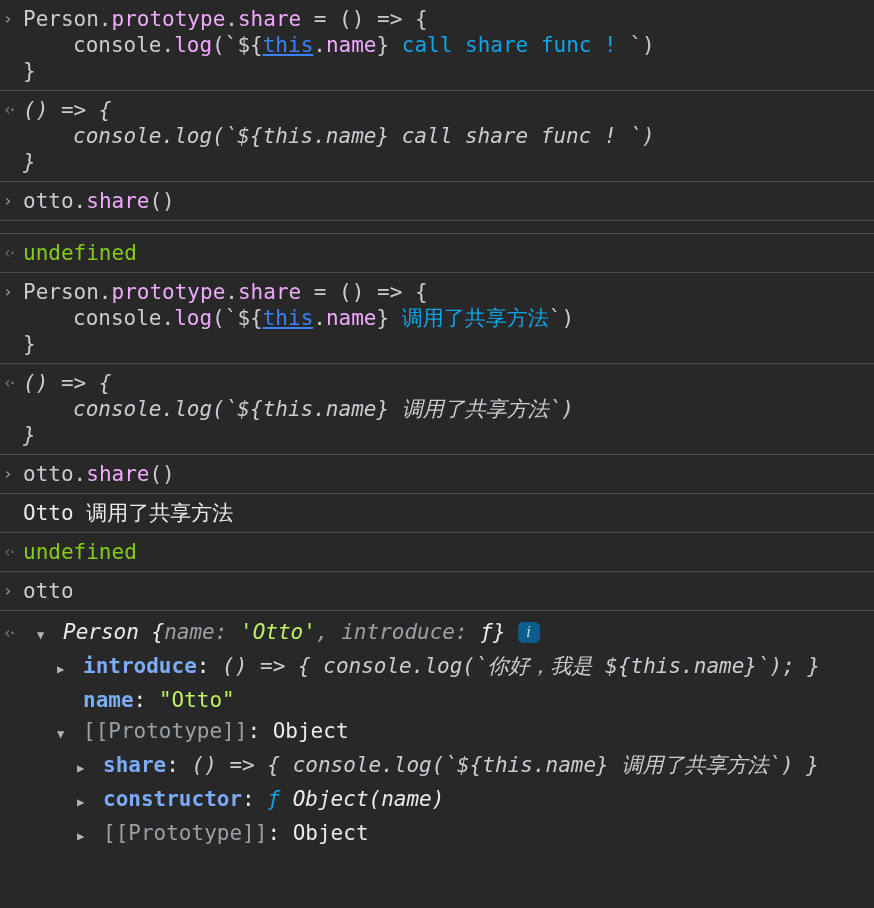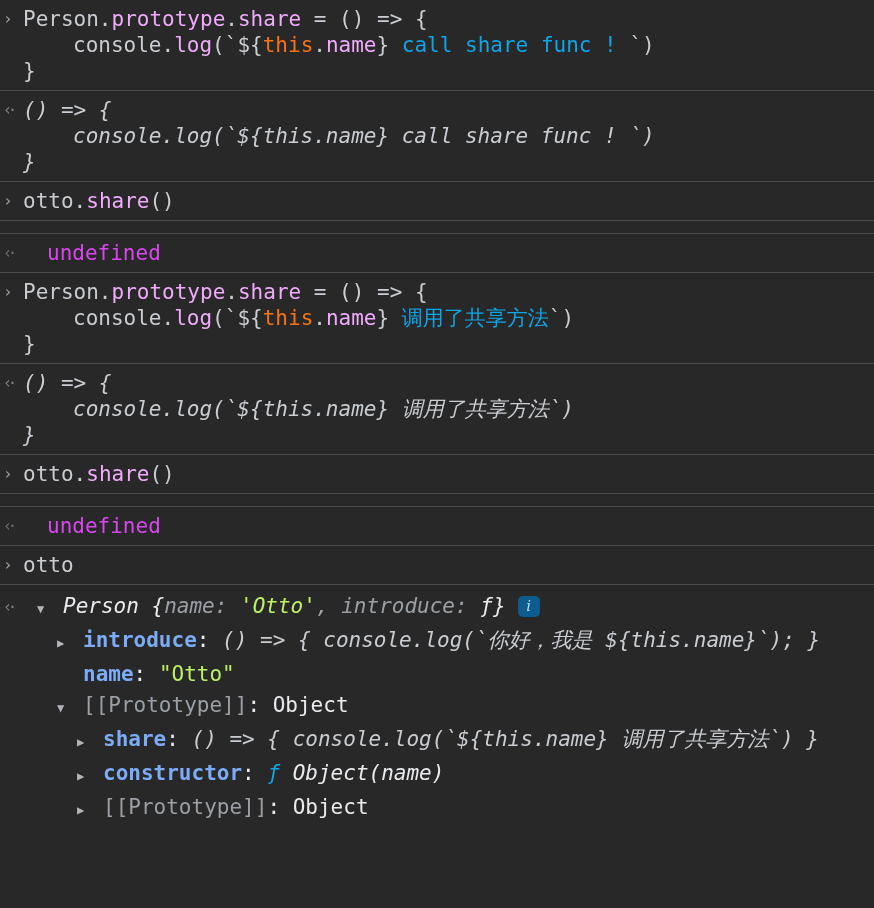--- a/index.html
+++ b/index.html
@@ -24,22 +24,22 @@
   .line.ind1{padding-left:50px;}
   .italic-line .tok{font-style:italic;}
   .trow{white-space:pre;line-height:31px;display:flex;align-items:baseline;}
   .arrow{flex:none;display:inline-block;width:26px;color:#b2b6bb;font-size:12px;
          font-style:normal;cursor:default;}
   .tok{font-style:normal;}
   .tok.plain{color:#c9cdd2;}
   .tok.bright{color:#e9ebee;}
   .tok.yellow{color:#f0abfc;}
   .tok.orange{color:#0ea5e9;}
-  .tok.purple{color:#f97316;}
-  .tok.muted{color:#d946ef;margin-left:24px;}
+  .tok.purple{color:#3b82f6;text-decoration:underline;}
+  .tok.muted{color:#84cc16;}
   .tok.gray{color:#9aa0a6;}
   .tok.blue{color:#7cacf8;font-weight:bold;}
   .tok.cyan{color:#bef264;}
   .tok.i{font-style:italic;}
   .info-badge{
     display:inline-block;margin-left:12px;width:22px;height:21px;
     background:#0c5c8d;border-radius:5px;color:#bcd9ec;
     font-family:"DejaVu Serif","Liberation Serif",serif;font-style:italic;
     font-size:15px;line-height:21px;text-align:center;vertical-align:2px;
     cursor:default;
@@ -97,20 +97,23 @@
       </div>
     </div>
     <div class="entry input">
       <div class="gutter"><span class="in-chevron">›</span></div>
       <div class="content">
         <div class="line"><span class="tok plain">otto</span><span class="tok plain">.</span><span class="tok yellow">share</span><span class="tok plain">()</span></div>
       </div>
     </div>
     <div class="entry log">
       <div class="gutter"></div>
+      <div class="content">
+        <div class="line"><span class="tok bright">Otto 调用了共享方法</span></div>
+      </div>
     </div>
     <div class="entry result muted-marker">
       <div class="gutter"><span class="ret-arrow">‹·</span></div>
       <div class="content">
         <div class="line"><span class="tok muted">undefined</span></div>
       </div>
     </div>
     <div class="entry input">
       <div class="gutter"><span class="in-chevron">›</span></div>
       <div class="content">

